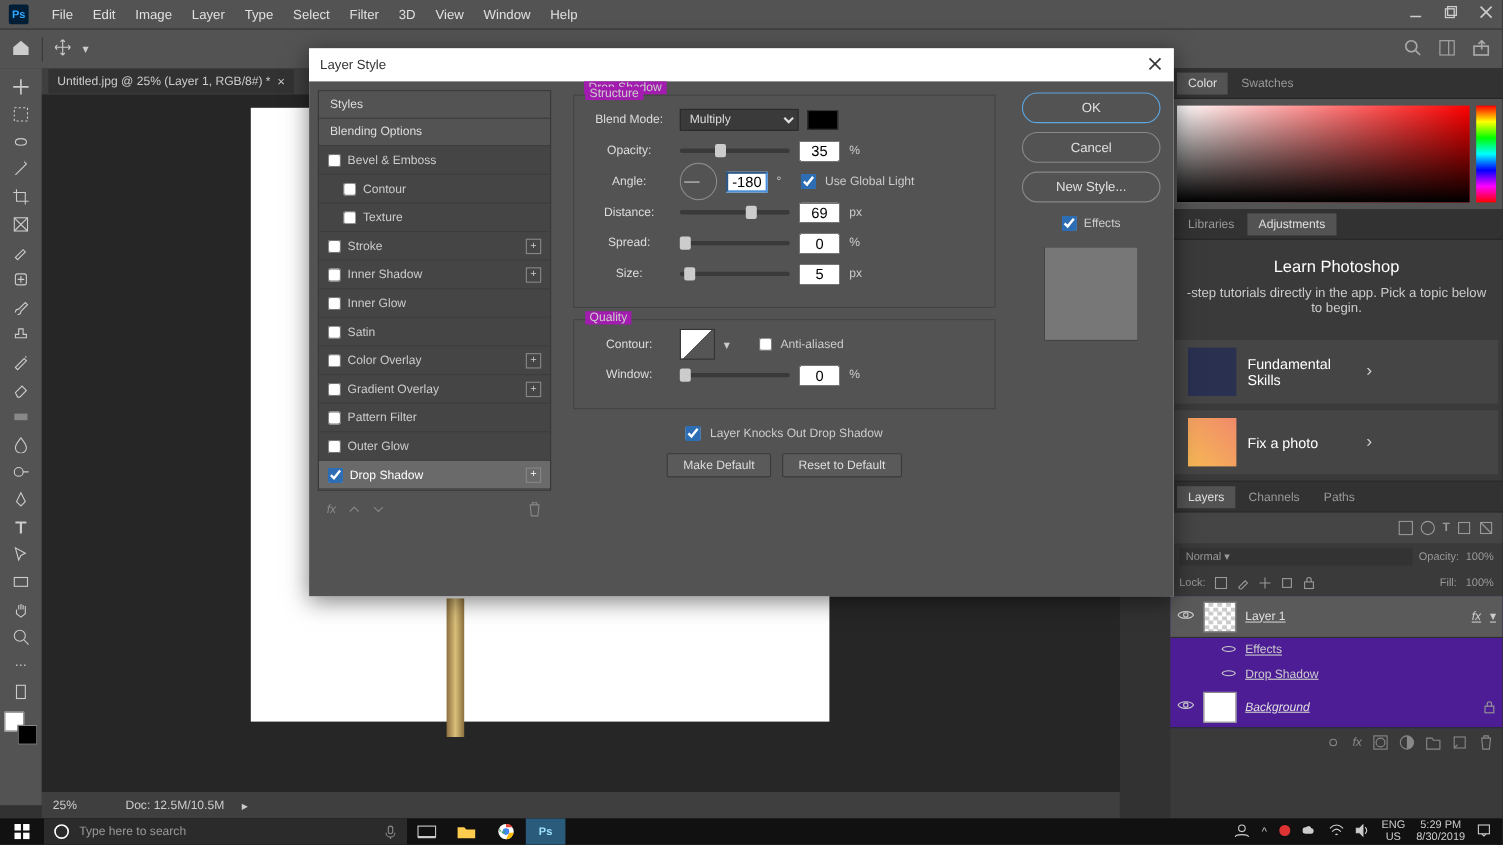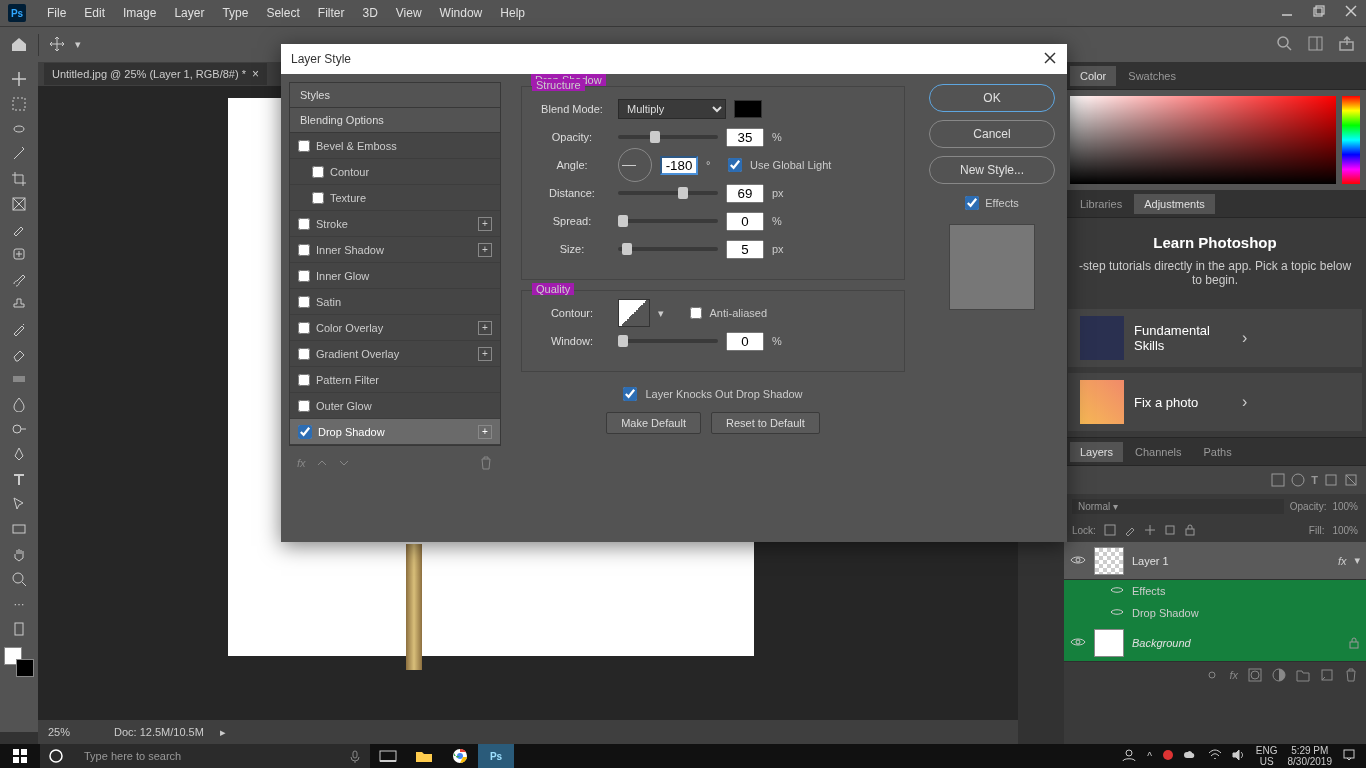--- a/index.html
+++ b/index.html
@@ -42,49 +42,49 @@
 
 
 .rpanels { position:absolute; right:0; top:62px; width:302px; bottom:24px; background:#3a3a3a; }
 .panel-tabs { height:28px; background:#323232; display:flex; align-items:center; gap:2px; padding-left:6px; border-bottom:1px solid #262626;}
 .panel-tabs .tab { padding:4px 10px; color:#999; }
 .panel-tabs .tab.active { background:#535353; color:#e0e0e0; }
 .color-panel { height:100px; position:relative; background:#535353; }
 .color-gradient { position:absolute; left:6px; top:6px; right:30px; bottom:6px; background:linear-gradient(to right,#fff 0%,#ff0000 100%),linear-gradient(to top,#000,transparent); background-blend-mode:multiply;}
 .hue-strip { position:absolute; right:6px; top:6px; bottom:6px; width:18px; background:linear-gradient(to bottom,#f00,#ff0,#0f0,#0ff,#00f,#f0f,#f00);}
 .learn-panel { padding:16px 12px; text-align:center; }
-.learn-panel h3 { font-size:15px; color:#fff; margin-bottom:8px; font-weight:bold;}
+.learn-panel h3 { font-size:15px; color:#fff; margin-bottom:8px; font-weight:normal;}
 .learn-panel p { font-size:12px; color:#ccc; }
 .learn-item { height:58px; background:#454545; margin:6px 4px; display:flex; align-items:center; justify-content:space-between; padding:0 12px; }
 .learn-item .thumb { width:44px; height:44px; background:#2a3050; margin-right:10px;}
 .learn-item.photo .thumb { background:linear-gradient(45deg,#f7b955,#f08a6a);}
 .learn-item span { color:#fff; font-size:13px; flex:1; }
 .learn-item .chev { color:#ccc; font-size:16px;}
 
 
 .panel-sec2 { border-top:1px solid #262626; }
 .layer-ctrl { height:28px; background:#454545; display:flex; align-items:center; justify-content:flex-end; padding:0 8px; gap:6px;}
 .layer-opts { height:24px; display:flex; align-items:center; padding:0 8px; gap:6px; font-size:10px; color:#999;}
 .layer-opts .sel { background:#333; padding:2px 6px; flex:1; }
 .lock-row { height:24px; display:flex; align-items:center; padding:0 8px; gap:8px; font-size:10px; color:#999;}
-.layer-list { background:#15803d; }
+.layer-list { background:#4c1d95;text-decoration:underline; }
 .layer-row { height:38px; display:flex; align-items:center; padding:0 6px; gap:8px; border-bottom:1px solid #2e2e2e;}
 .layer-row.active { background:#5a5a5a; }
 .layer-row .eye svg { stroke:#ccc; }
 .layer-row .thumb { width:30px; height:28px; background:#fff; border:1px solid #888; }
 .layer-row.fx .thumb { background:repeating-conic-gradient(#ccc 0 25%,#fff 0 50%) 0 0/8px 8px;}
 .layer-row .name { flex:1; font-size:11px; color:#e0e0e0;}
 .sub-row { height:22px; display:flex; align-items:center; padding-left:46px; gap:8px; font-size:11px; color:#ccc;}
 .layer-foot { height:26px; display:flex; align-items:center; justify-content:flex-end; gap:10px; padding:0 8px; color:#888;}
 .layer-foot svg { stroke:#888; }
 
 
 .taskbar { position:absolute; bottom:0; left:0; right:0; height:24px; background:#111; display:flex; align-items:center; }
 .taskbar .start { width:40px; display:flex; justify-content:center;}
-.taskbar .search { flex:0 0 330px; background:#2b2b2b; height:24px; display:flex; align-items:center; padding:0 8px; color:#999; gap:20px;}
+.taskbar .search { flex:0 0 330px; background:#2b2b2b; height:24px; display:flex; align-items:center; padding:0 8px; color:#999; gap:8px;}
 .taskbar .tray { margin-left:auto; display:flex; align-items:center; gap:10px; padding:0 10px; color:#ccc; font-size:10px;}
 .taskbar .tbicon { width:36px; height:24px; display:flex; align-items:center; justify-content:center;}
 
 
 .dialog { position:absolute; left:281px; top:44px; width:786px; height:498px; background:#fff; box-shadow:0 4px 20px rgba(0,0,0,.5);}
 .dlg-title { height:30px; background:#fff; display:flex; align-items:center; justify-content:space-between; padding:0 10px; color:#333; font-size:12px;}
 .dlg-body { position:absolute; top:30px; left:0; right:0; bottom:0; background:#535353; display:flex; }
 .dlg-left { width:228px; padding:8px; }
 .style-list { background:#454545; border:1px solid #383838; }
 .style-head { padding:6px 10px; background:#535353; font-size:11px; color:#ddd; border-bottom:1px solid #383838;}

